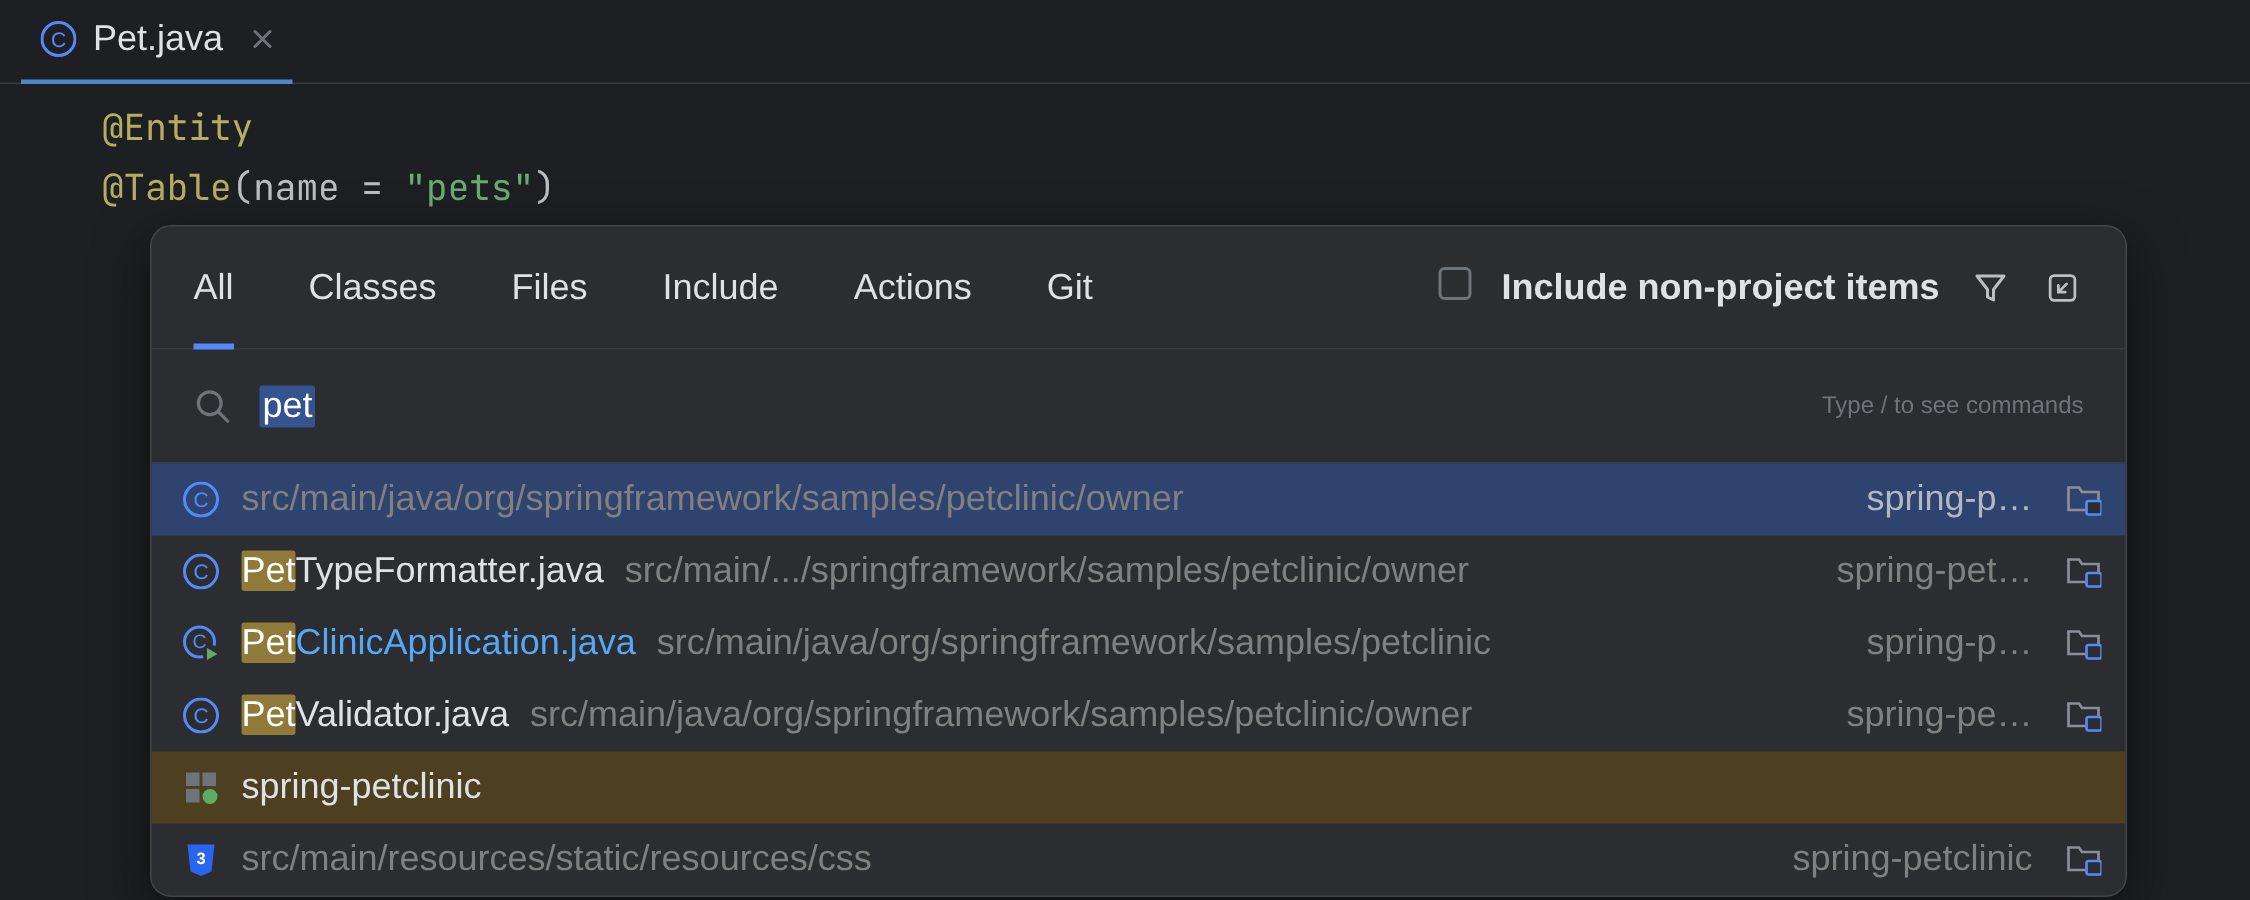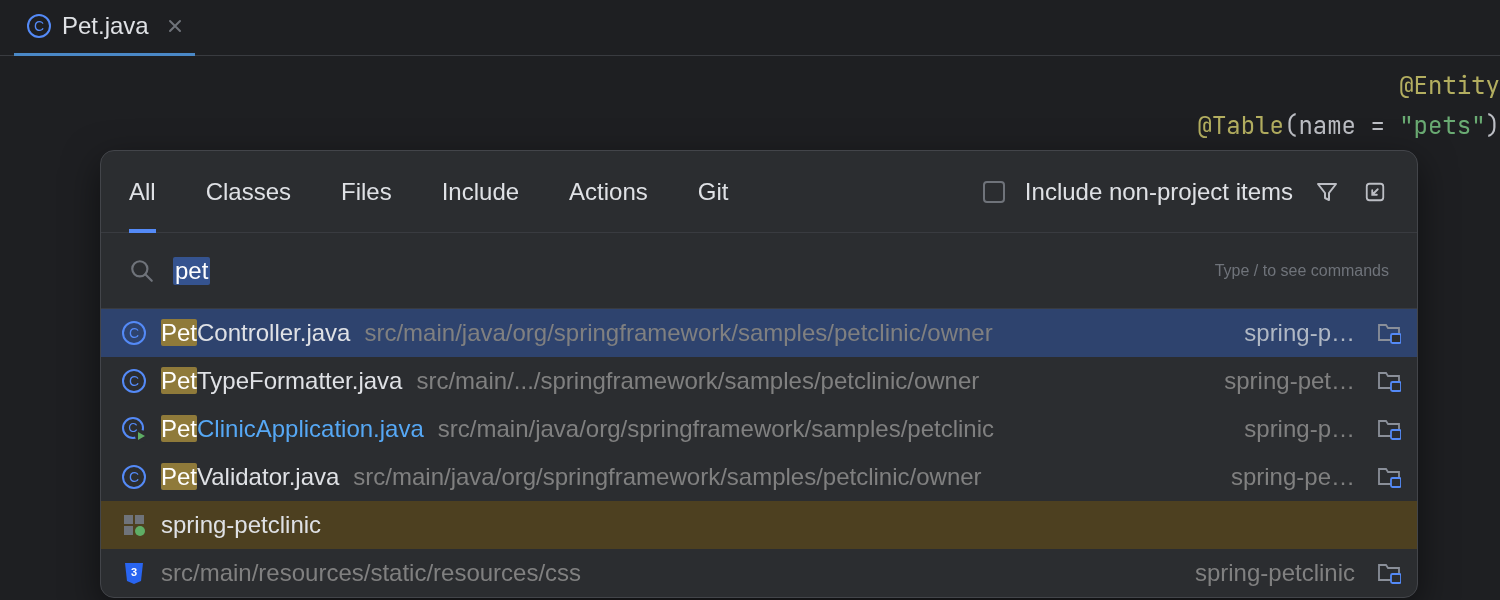--- a/index.html
+++ b/index.html
@@ -30,25 +30,24 @@
     color: #dfe1e5;
     border-bottom: 3px solid #4a88c7;
   }
   .tab-close {
     color: #6f737a;
     font-size: 20px;
     margin-left: 8px;
     cursor: pointer;
   }
   .code-area {
-    padding: 10px 0 0 92px;
+    padding: 10px 0 0 68px;
     font-family: "JetBrains Mono", "Menlo", monospace;
     font-size: 24px;
     line-height: 40px;
-    text-align: right;
   }
   .code-area .annotation { color: #b3ae60; }
   .code-area .str { color: #6aab73; }
   .code-area .pl { color: #bcbec4; }
 
   .popup {
     position: absolute;
     left: 100px;
     top: 150px;
     width: 1318px;
@@ -74,23 +73,24 @@
     align-items: center;
     border-bottom: 4px solid transparent;
     padding-top:4px;
   }
   .popup-tab.active {
     border-bottom-color: #548af7;
   }
   .popup-right-controls {
     margin-left: auto;
     display: flex;
-    align-items: center;
+    align-items: flex-start;
     gap: 20px;
     color: #dfe1e5;
+    font-weight: bold;
   }
   .checkbox {
     width: 22px;
     height: 22px;
     border: 2px solid #6f737a;
     border-radius: 4px;
     display: inline-block;
   }
   .icon-btn {
     width: 28px;
@@ -247,21 +247,20 @@
   </div>
 
   <div class="results" id="results">
       <div class="result selected">
         <span class="result-icon">
           <svg width="24" height="24" viewBox="0 0 24 24">
             <circle cx="12" cy="12" r="11" fill="none" stroke="#548af7" stroke-width="2"></circle>
             <text x="12" y="17" text-anchor="middle" font-size="14" fill="#548af7" font-family="sans-serif">C</text>
           </svg>
         </span>
-        <span class="result-name"><span class="match">Pet</span><span>Controller.java</span></span>
         <span class="result-path"> src/main/java/org/springframework/samples/petclinic/owner</span>
         <span class="result-module">spring-p…</span>
         <span class="result-suffix-icon">
           <svg width="24" height="24" viewBox="0 0 24 24">
             <path d="M2 5 H9 L11 8 H22 V20 H2 Z" fill="none" stroke="#8a8f99" stroke-width="1.8"></path>
             <rect x="14" y="14" width="10" height="9" rx="1.5" fill="#2b2d30" stroke="#548af7" stroke-width="1.8"></rect>
           </svg>
         </span>
       </div>
       <div class="result">

